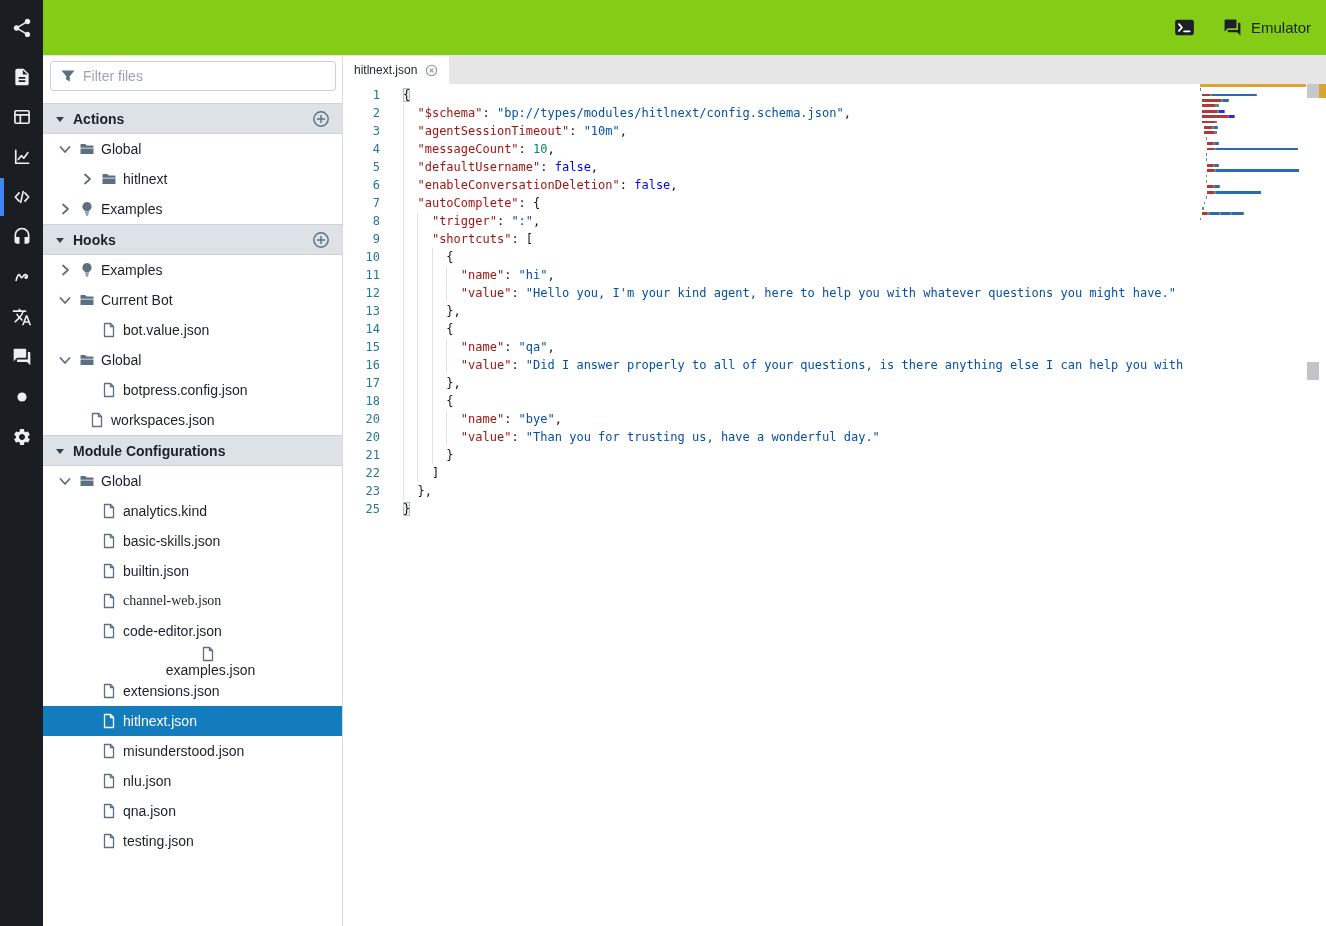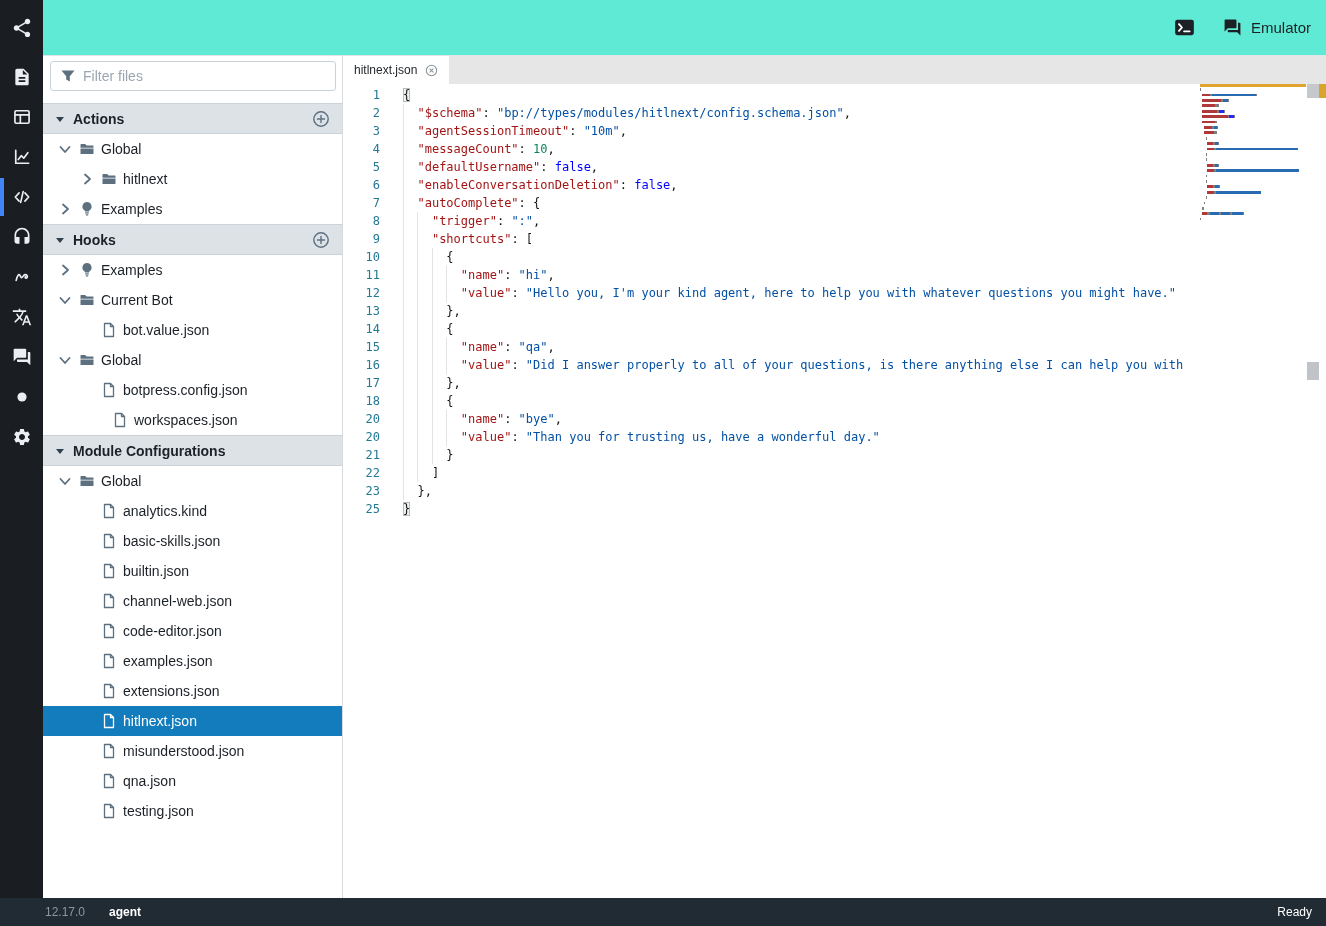--- a/index.html
+++ b/index.html
@@ -12,21 +12,21 @@
   .row-main { flex:1; display:flex; min-height:0; }
 
   
   .iconbar { width:43px; flex:none; background:#1a1e23; display:flex; flex-direction:column; align-items:center; padding-top:8px; }
   .ic-item { width:43px; height:40px; display:flex; align-items:center; justify-content:center; color:#eceff1; position:relative; cursor:pointer; }
   .ic-item.first { margin-bottom:9px; }
   .ic-item.active::before { content:""; position:absolute; left:0; top:1px; width:4px; height:38px; background:#4285f4; }
   .ic-item svg { display:block; }
 
   
-  .topbar { height:56px; flex:none; background:#5eead4; border-bottom:1px solid #e2e5e8; display:flex; align-items:center; justify-content:flex-end; padding-right:15px; }
+  .topbar { height:56px; flex:none; background:#84cc16; border-bottom:1px solid #e2e5e8; display:flex; align-items:center; justify-content:flex-end; padding-right:15px; }
   .term-btn { color:#1c2127; display:flex; align-items:center; cursor:pointer; margin-right:28px; }
   .emu-btn { display:flex; align-items:center; gap:9px; color:#1c2127; cursor:pointer; font-size:15px; }
 
   
   .content { flex:1; display:flex; min-height:0; }
 
   
   .filetree { width:300px; flex:none; background:#fff; border-right:1px solid #d5dade; overflow:hidden; display:flex; flex-direction:column; }
   .filter-wrap { padding:5px 6px 12px 7px; }
   .filter-box { position:relative; }
@@ -316,21 +316,21 @@
               <div class="trow" style="padding-left: 36px;">
                 <span class="slot"></span>
                 <span class="ticon">
                   <svg width="16" height="16" viewBox="0 0 16 16">
                     <path fill="none" stroke="currentColor" stroke-width="1.3" stroke-linejoin="round" d="M3.5 1.5h6l3 3v10h-9v-13z"></path>
                     <path fill="none" stroke="currentColor" stroke-width="1.3" stroke-linejoin="round" d="M9.5 1.5v3h3"></path>
                   </svg>
                 </span>
                 <span class="tlabel">botpress.config.json</span>
               </div>
-              <div class="trow" style="padding-left: 24px; margin-left: 23px;">
+              <div class="trow" style="padding-left: 24px;">
                 <span class="slot"></span>
                 <span class="ticon">
                   <svg width="16" height="16" viewBox="0 0 16 16">
                     <path fill="none" stroke="currentColor" stroke-width="1.3" stroke-linejoin="round" d="M3.5 1.5h6l3 3v10h-9v-13z"></path>
                     <path fill="none" stroke="currentColor" stroke-width="1.3" stroke-linejoin="round" d="M9.5 1.5v3h3"></path>
                   </svg>
                 </span>
                 <span class="tlabel">workspaces.json</span>
               </div>
               <div class="sec-h">
@@ -378,41 +378,41 @@
               <div class="trow" style="padding-left: 36px;">
                 <span class="slot"></span>
                 <span class="ticon">
                   <svg width="16" height="16" viewBox="0 0 16 16">
                     <path fill="none" stroke="currentColor" stroke-width="1.3" stroke-linejoin="round" d="M3.5 1.5h6l3 3v10h-9v-13z"></path>
                     <path fill="none" stroke="currentColor" stroke-width="1.3" stroke-linejoin="round" d="M9.5 1.5v3h3"></path>
                   </svg>
                 </span>
                 <span class="tlabel">builtin.json</span>
               </div>
-              <div class="trow" style="padding-left: 36px;">
+              <div class="trow" style="padding-left: 36px; font-family: Liberation Serif, serif;">
                 <span class="slot"></span>
                 <span class="ticon">
                   <svg width="16" height="16" viewBox="0 0 16 16">
                     <path fill="none" stroke="currentColor" stroke-width="1.3" stroke-linejoin="round" d="M3.5 1.5h6l3 3v10h-9v-13z"></path>
                     <path fill="none" stroke="currentColor" stroke-width="1.3" stroke-linejoin="round" d="M9.5 1.5v3h3"></path>
                   </svg>
                 </span>
                 <span class="tlabel">channel-web.json</span>
               </div>
               <div class="trow" style="padding-left: 36px;">
                 <span class="slot"></span>
                 <span class="ticon">
                   <svg width="16" height="16" viewBox="0 0 16 16">
                     <path fill="none" stroke="currentColor" stroke-width="1.3" stroke-linejoin="round" d="M3.5 1.5h6l3 3v10h-9v-13z"></path>
                     <path fill="none" stroke="currentColor" stroke-width="1.3" stroke-linejoin="round" d="M9.5 1.5v3h3"></path>
                   </svg>
                 </span>
                 <span class="tlabel">code-editor.json</span>
               </div>
-              <div class="trow" style="padding-left: 36px;">
+              <div class="trow" style="padding-left: 36px; flex-direction: column;">
                 <span class="slot"></span>
                 <span class="ticon">
                   <svg width="16" height="16" viewBox="0 0 16 16">
                     <path fill="none" stroke="currentColor" stroke-width="1.3" stroke-linejoin="round" d="M3.5 1.5h6l3 3v10h-9v-13z"></path>
                     <path fill="none" stroke="currentColor" stroke-width="1.3" stroke-linejoin="round" d="M9.5 1.5v3h3"></path>
                   </svg>
                 </span>
                 <span class="tlabel">examples.json</span>
               </div>
               <div class="trow" style="padding-left: 36px;">
@@ -437,20 +437,30 @@
               </div>
               <div class="trow" style="padding-left: 36px;">
                 <span class="slot"></span>
                 <span class="ticon">
                   <svg width="16" height="16" viewBox="0 0 16 16">
                     <path fill="none" stroke="currentColor" stroke-width="1.3" stroke-linejoin="round" d="M3.5 1.5h6l3 3v10h-9v-13z"></path>
                     <path fill="none" stroke="currentColor" stroke-width="1.3" stroke-linejoin="round" d="M9.5 1.5v3h3"></path>
                   </svg>
                 </span>
                 <span class="tlabel">misunderstood.json</span>
+              </div>
+              <div class="trow" style="padding-left: 36px;">
+                <span class="slot"></span>
+                <span class="ticon">
+                  <svg width="16" height="16" viewBox="0 0 16 16">
+                    <path fill="none" stroke="currentColor" stroke-width="1.3" stroke-linejoin="round" d="M3.5 1.5h6l3 3v10h-9v-13z"></path>
+                    <path fill="none" stroke="currentColor" stroke-width="1.3" stroke-linejoin="round" d="M9.5 1.5v3h3"></path>
+                  </svg>
+                </span>
+                <span class="tlabel">nlu.json</span>
               </div>
               <div class="trow" style="padding-left: 36px;">
                 <span class="slot"></span>
                 <span class="ticon">
                   <svg width="16" height="16" viewBox="0 0 16 16">
                     <path fill="none" stroke="currentColor" stroke-width="1.3" stroke-linejoin="round" d="M3.5 1.5h6l3 3v10h-9v-13z"></path>
                     <path fill="none" stroke="currentColor" stroke-width="1.3" stroke-linejoin="round" d="M9.5 1.5v3h3"></path>
                   </svg>
                 </span>
                 <span class="tlabel">qna.json</span>
@@ -658,18 +668,13 @@
               <div class="thumb-top"></div>
               <div class="marker"></div>
               <div class="thumb-mid"></div>
             </div>
           </div>
         </div>
       </div>
     </div>
   </div>
 
-  <div class="statusbar">
-    <span class="sb-ver">12.17.0</span>
-    <span class="sb-ws">agent</span>
-    <span class="sb-ready">Ready</span>
-  </div>
 </div>
 
 </body></html>

